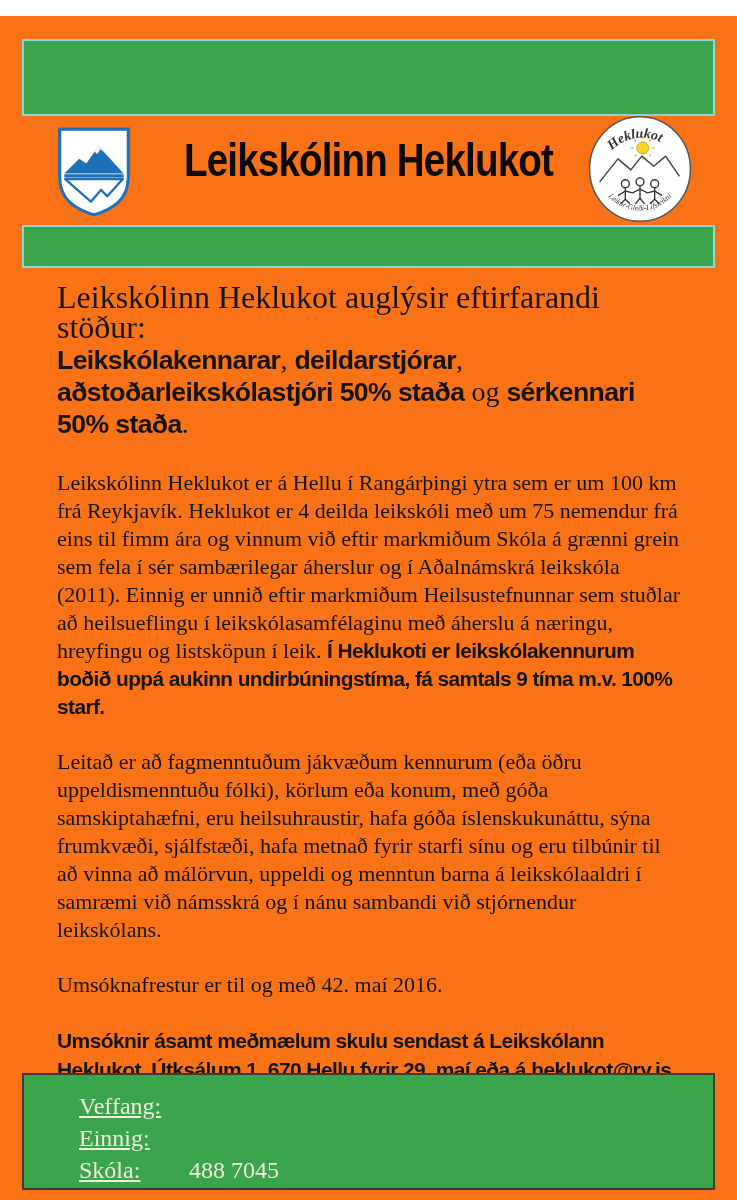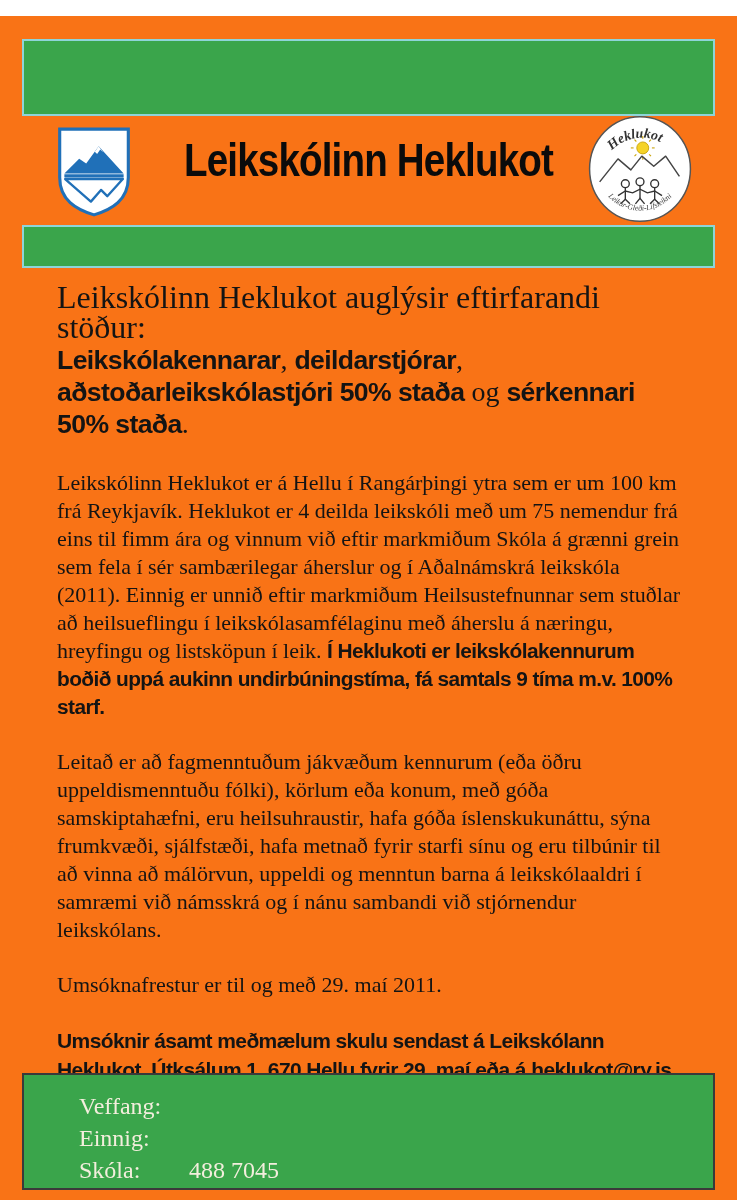--- a/index.html
+++ b/index.html
@@ -66,21 +66,21 @@
   .footer-box{
     position:absolute;left:22px;top:1057px;width:693px;height:117px;
     background:#3aa54b;
     border:2px solid #3a3a3a;
     box-sizing:border-box;
     color:#f3eedd;
     font-size:24px;line-height:32px;
   }
   .footer-rows{padding:15px 0 0 55px;}
   .footer-row{display:flex;}
-  .footer-label{width:110px;flex:0 0 110px;}
+  .footer-label{width:110px;flex:0 0 110px;text-decoration:underline;}
   .footer-value{flex:1;}
 </style>
 </head>
 <body>
 
 <div class="page">
 
   <div class="bar bar-top"></div>
 
   <div class="shield-logo">
@@ -147,21 +147,21 @@
   <div class="body-col">
 
     <p class="intro-line">Leikskólinn Heklukot auglýsir eftirfarandi stöður:</p>
 
     <p class="positions-line"><span class="b-sans">Leikskólakennarar</span><span>, </span><span class="b-sans">deildarstjórar</span><span>, </span><span class="b-sans">aðstoðarleikskólastjóri 50% staða</span><span> og </span><span class="b-sans">sérkennari 50% staða</span><span>.</span></p>
 
     <p><span>Leikskólinn Heklukot er á Hellu í Rangárþingi ytra sem er um 100 km frá Reykjavík. Heklukot er 4 deilda leikskóli með um 75 nemendur frá eins til fimm ára og vinnum við eftir markmiðum Skóla á grænni grein sem fela í sér sambærilegar áherslur og í Aðalnámskrá leikskóla (2011). Einnig er unnið eftir markmiðum Heilsustefnunnar sem stuðlar að heilsueflingu í leikskólasamfélaginu með áherslu á næringu, hreyfingu og listsköpun í leik. </span><span class="b-sans">Í Heklukoti er leikskólakennurum boðið uppá aukinn undirbúningstíma, fá samtals 9 tíma m.v. 100% starf.</span></p>
 
     <p>Leitað er að fagmenntuðum jákvæðum kennurum (eða öðru uppeldismenntuðu fólki), körlum eða konum, með góða samskiptahæfni, eru heilsuhraustir, hafa góða íslenskukunáttu, sýna frumkvæði, sjálfstæði, hafa metnað fyrir starfi sínu og eru tilbúnir til að vinna að málörvun, uppeldi og menntun barna á leikskólaaldri í samræmi við námsskrá og í nánu sambandi við stjórnendur leikskólans.</p>
 
-    <p>Umsóknafrestur er til og með 29. maí 2011.</p>
+    <p>Umsóknafrestur er til og með 42. maí 2016.</p>
 
     <p class="bold-par">Umsóknir ásamt meðmælum skulu sendast á Leikskólann Heklukot, Útksálum 1, 670 Hellu fyrir 29. maí eða á heklukot@ry.is. Einnig er hægt að sækja um rafrænt á vef leikskólans.</p>
 
     <p>Upplýsingar veitir Auður Erla Logadóttir, leikskólastjóri.</p>
   </div>
 
   <div class="footer-box">
     <div class="footer-rows">
       <div class="footer-row">
         <span class="footer-label">Veffang:</span>

